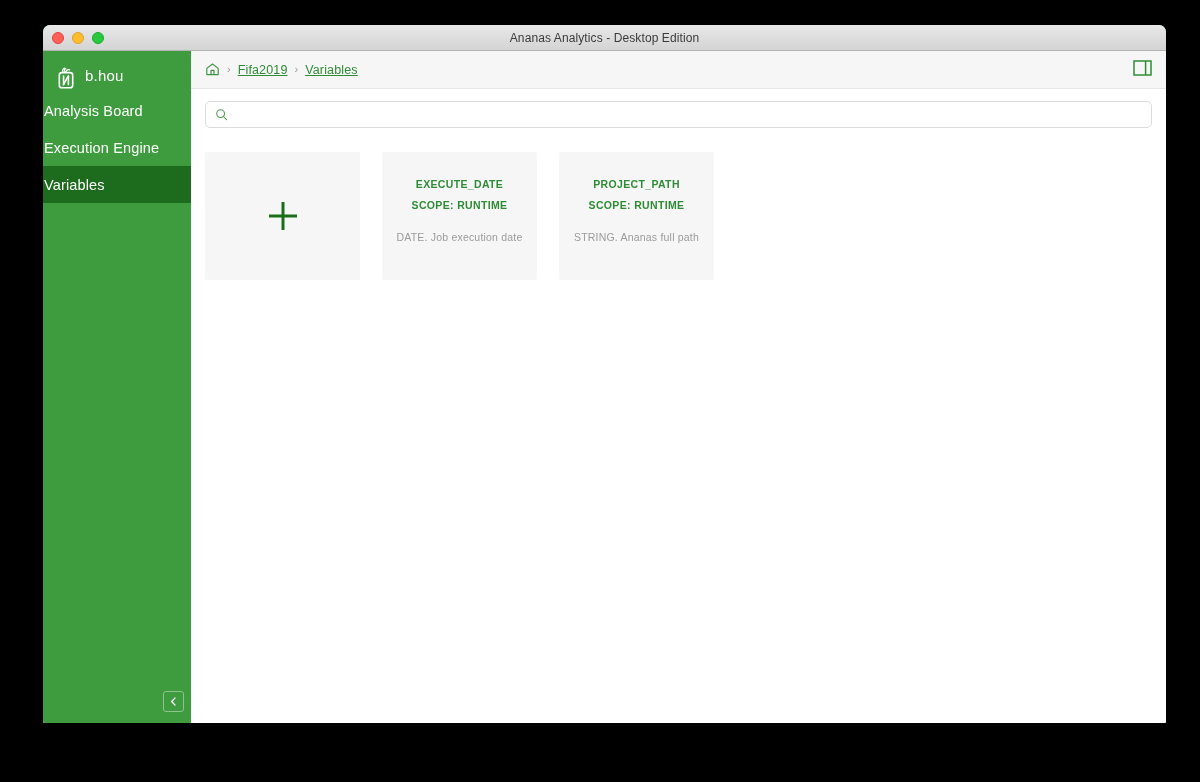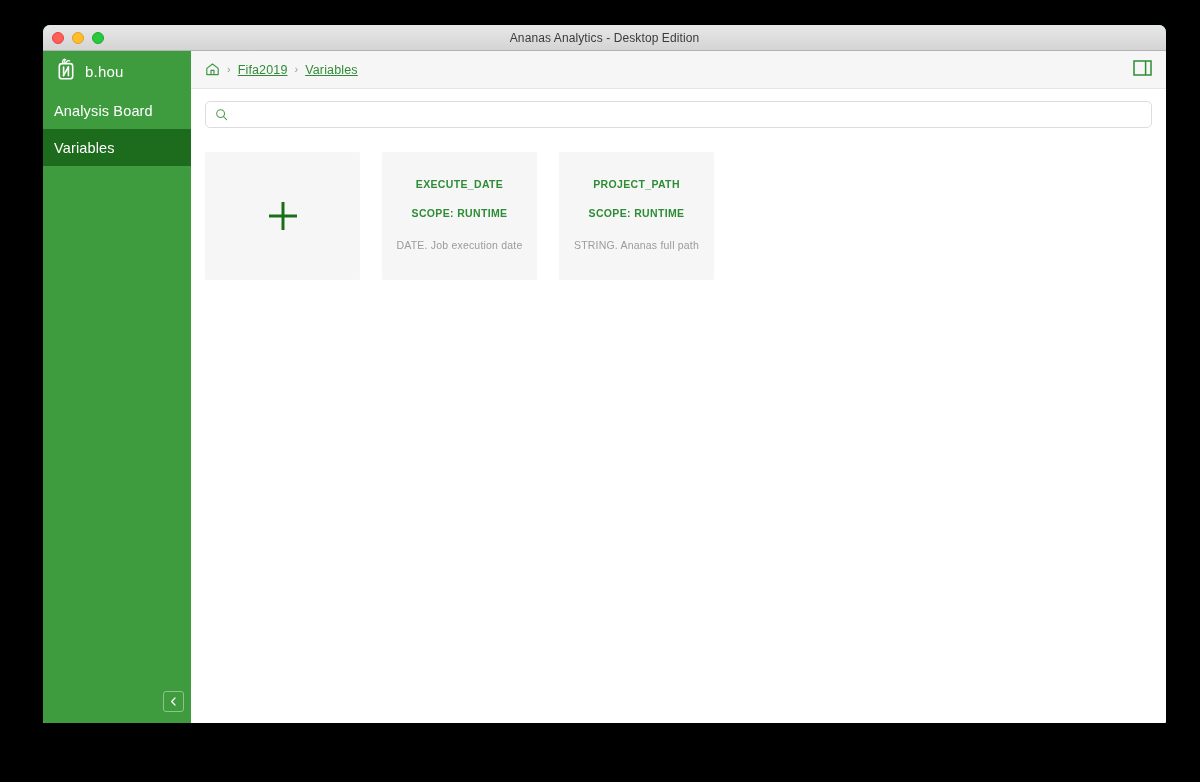--- a/index.html
+++ b/index.html
@@ -71,37 +71,37 @@
   #sidebar {
     width: 148px;
     background: #3e9c3e;
     position: relative;
     flex: 0 0 148px;
     display: flex;
     flex-direction: column;
   }
   #brand {
     display: flex;
-    align-items: flex-end;
+    align-items: flex-start;
     gap: 9px;
-    padding: 28px 0 12px 13px;
+    padding: 16px 0 12px 13px;
     height: 41px;
   }
   #brand-icon { width: 20px; height: 22px; display: block; flex: 0 0 20px; }
   #brand-name {
     color: #ffffff;
     font-size: 15px;
     letter-spacing: 0.2px;
   }
 
   .nav-item {
     height: 37px;
     display: flex;
     align-items: center;
-    padding-left: 11px;
+    padding-left: 1px;
     color: #ffffff;
     font-size: 14.5px;
     letter-spacing: 0.15px;
     white-space: nowrap;
     cursor: pointer;
   }
   .nav-item.active { background: #1d6b1d; }
 
   #sidebar-filler { flex: 1 1 auto; }
 
@@ -222,21 +222,21 @@
   }
   .card-title {
     margin-top: 26px;
     font-size: 10.5px;
     color: #2f8c36;
     font-weight: bold;
     letter-spacing: 0.35px;
     text-align: center;
   }
   .card-scope {
-    margin-top: 17px;
+    margin-top: 9px;
     font-size: 10.5px;
     color: #2f8c36;
     font-weight: bold;
     letter-spacing: 0.35px;
     text-align: center;
   }
   .card-desc {
     margin-top: 20px;
     font-size: 10.5px;
     color: #9b9b9b;
@@ -273,20 +273,23 @@
             <path d="M12.4 9.0 L7.4 17.6" stroke="#ffffff" stroke-width="1.6" stroke-linecap="round"></path>
             <path d="M7.6 9.0 L7.6 17.6" stroke="#ffffff" stroke-width="1.6" stroke-linecap="round"></path>
             <path d="M12.4 9.0 L12.4 17.6" stroke="#ffffff" stroke-width="1.6" stroke-linecap="round"></path>
           </svg>
         </span>
         <span id="brand-name">b.hou</span>
       </div>
 
       <div class="nav-item">
         <span>Analysis Board</span>
+      </div>
+      <div class="nav-item">
+        <span>Execution Engine</span>
       </div>
       <div class="nav-item active">
         <span>Variables</span>
       </div>
 
       <div id="sidebar-filler"></div>
 
       <div id="collapse-btn">
         <span>
           <svg width="11" height="11" viewBox="0 0 11 11" fill="none" xmlns="http://www.w3.org/2000/svg">

